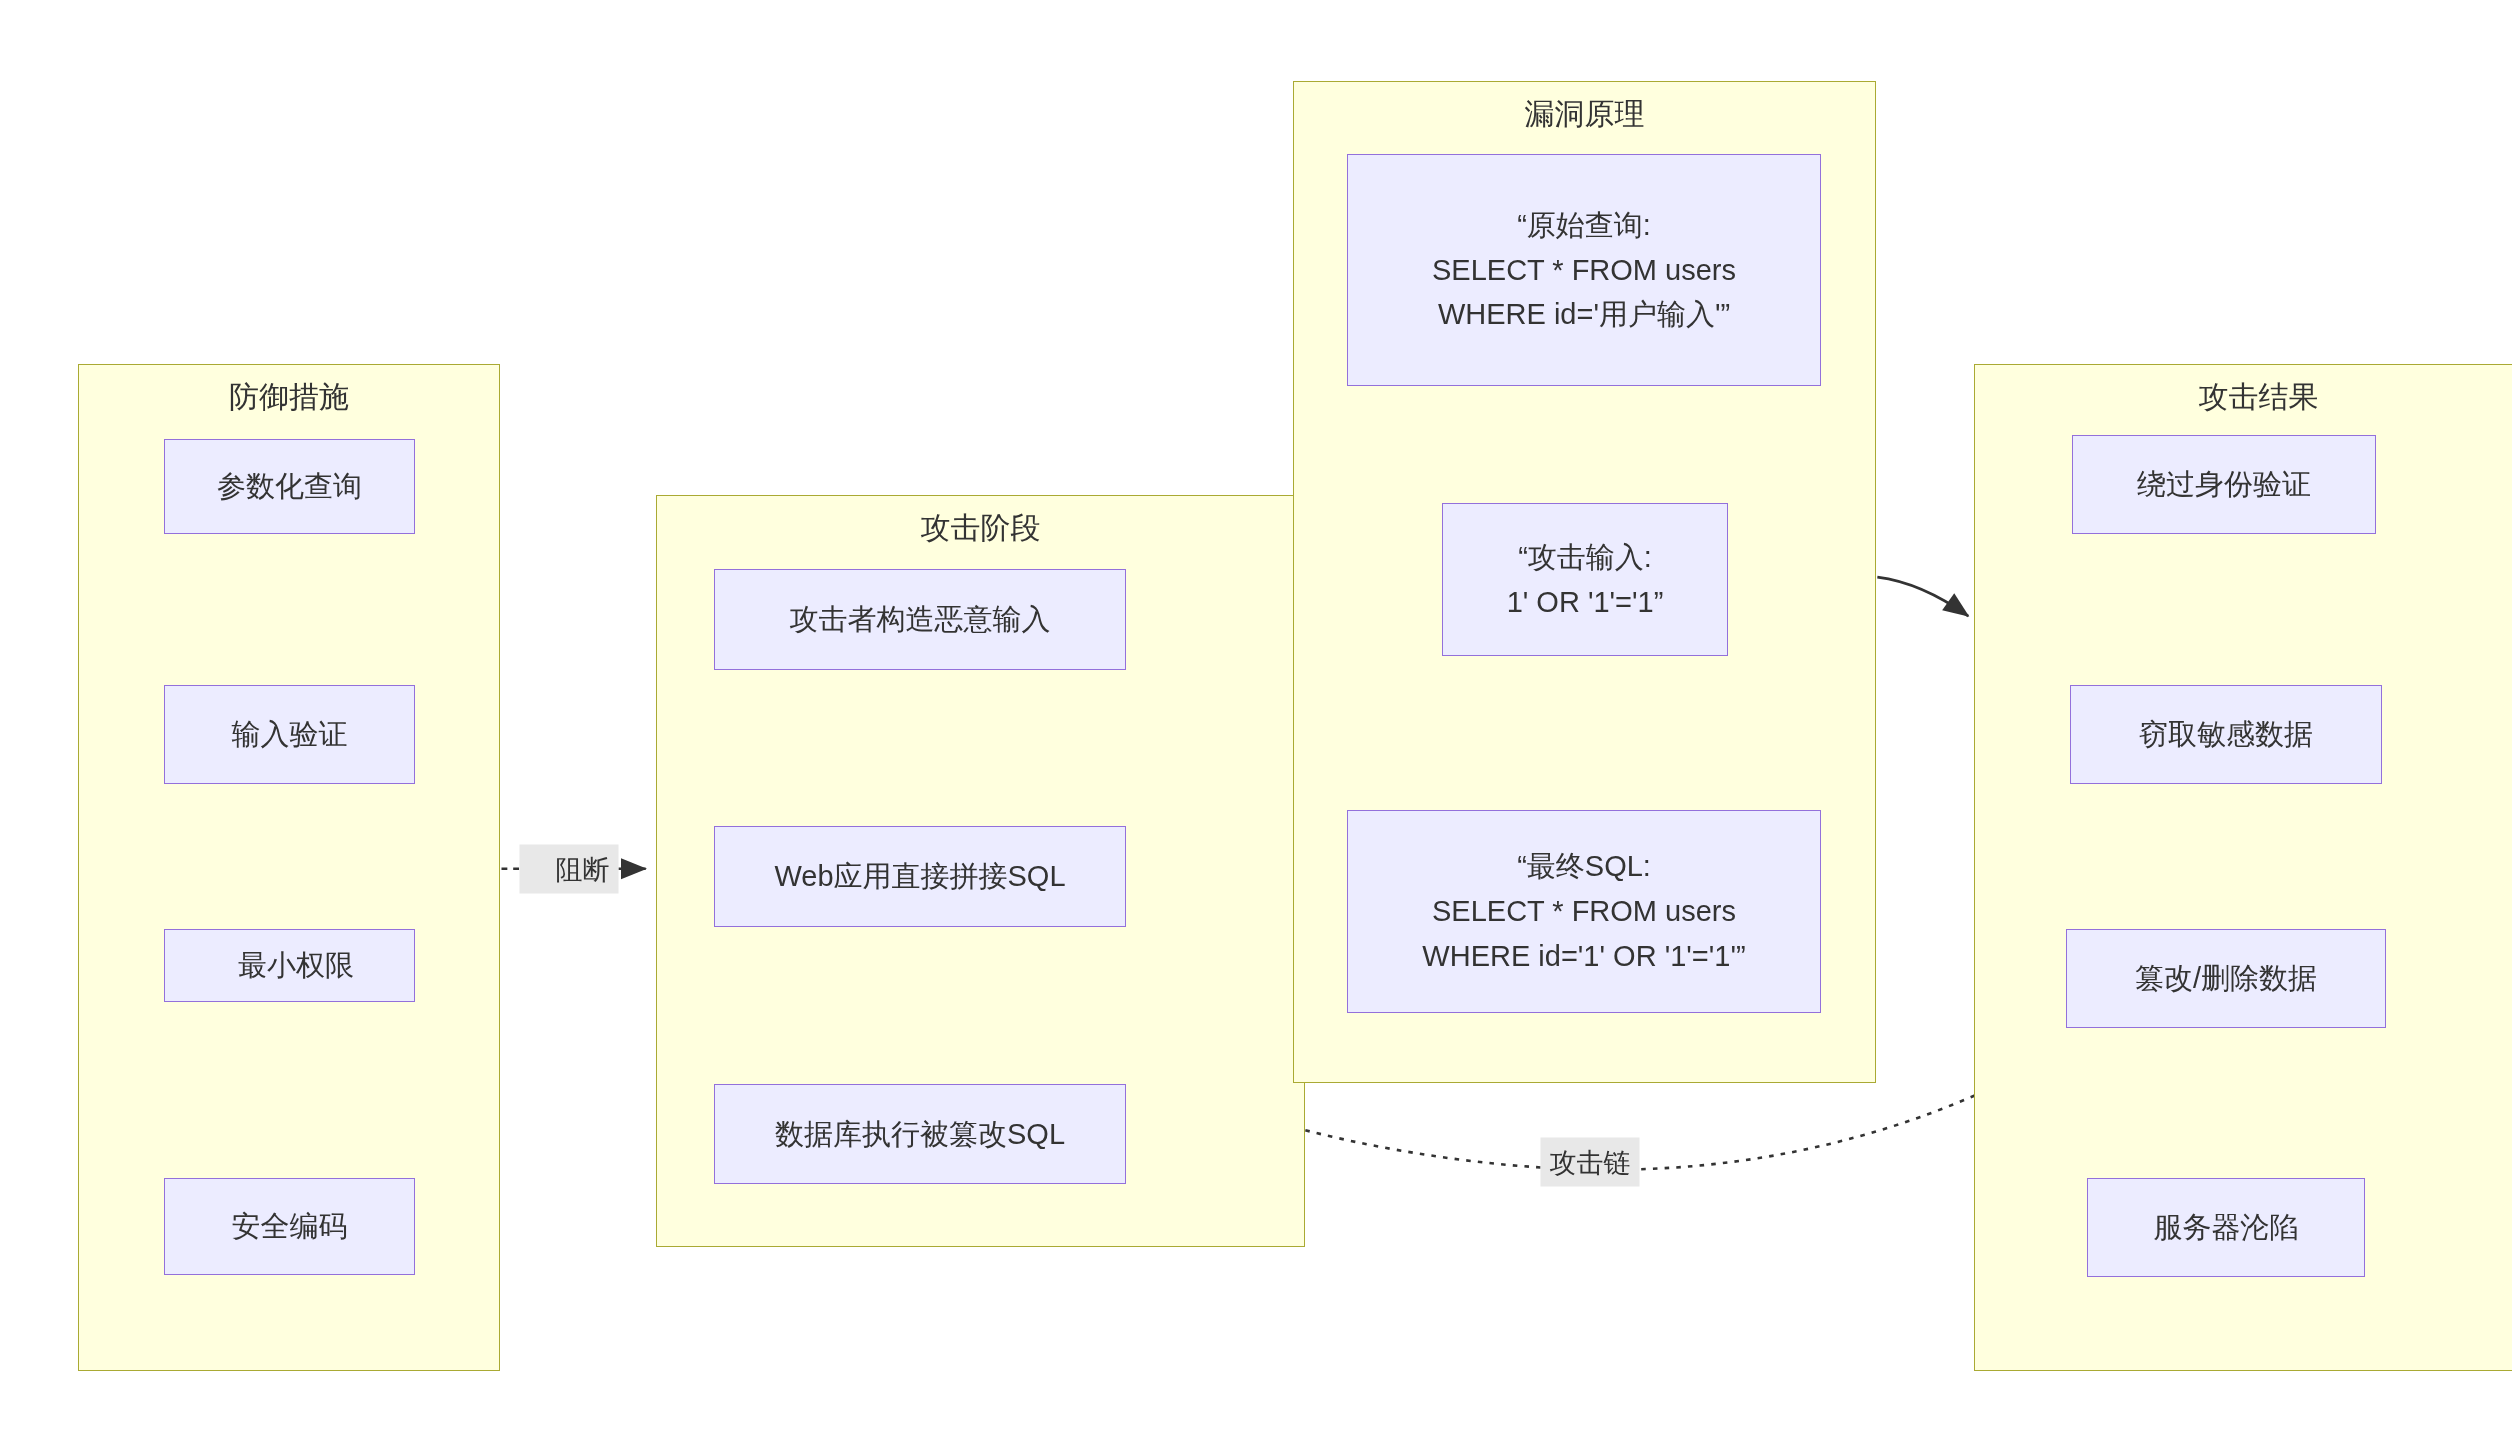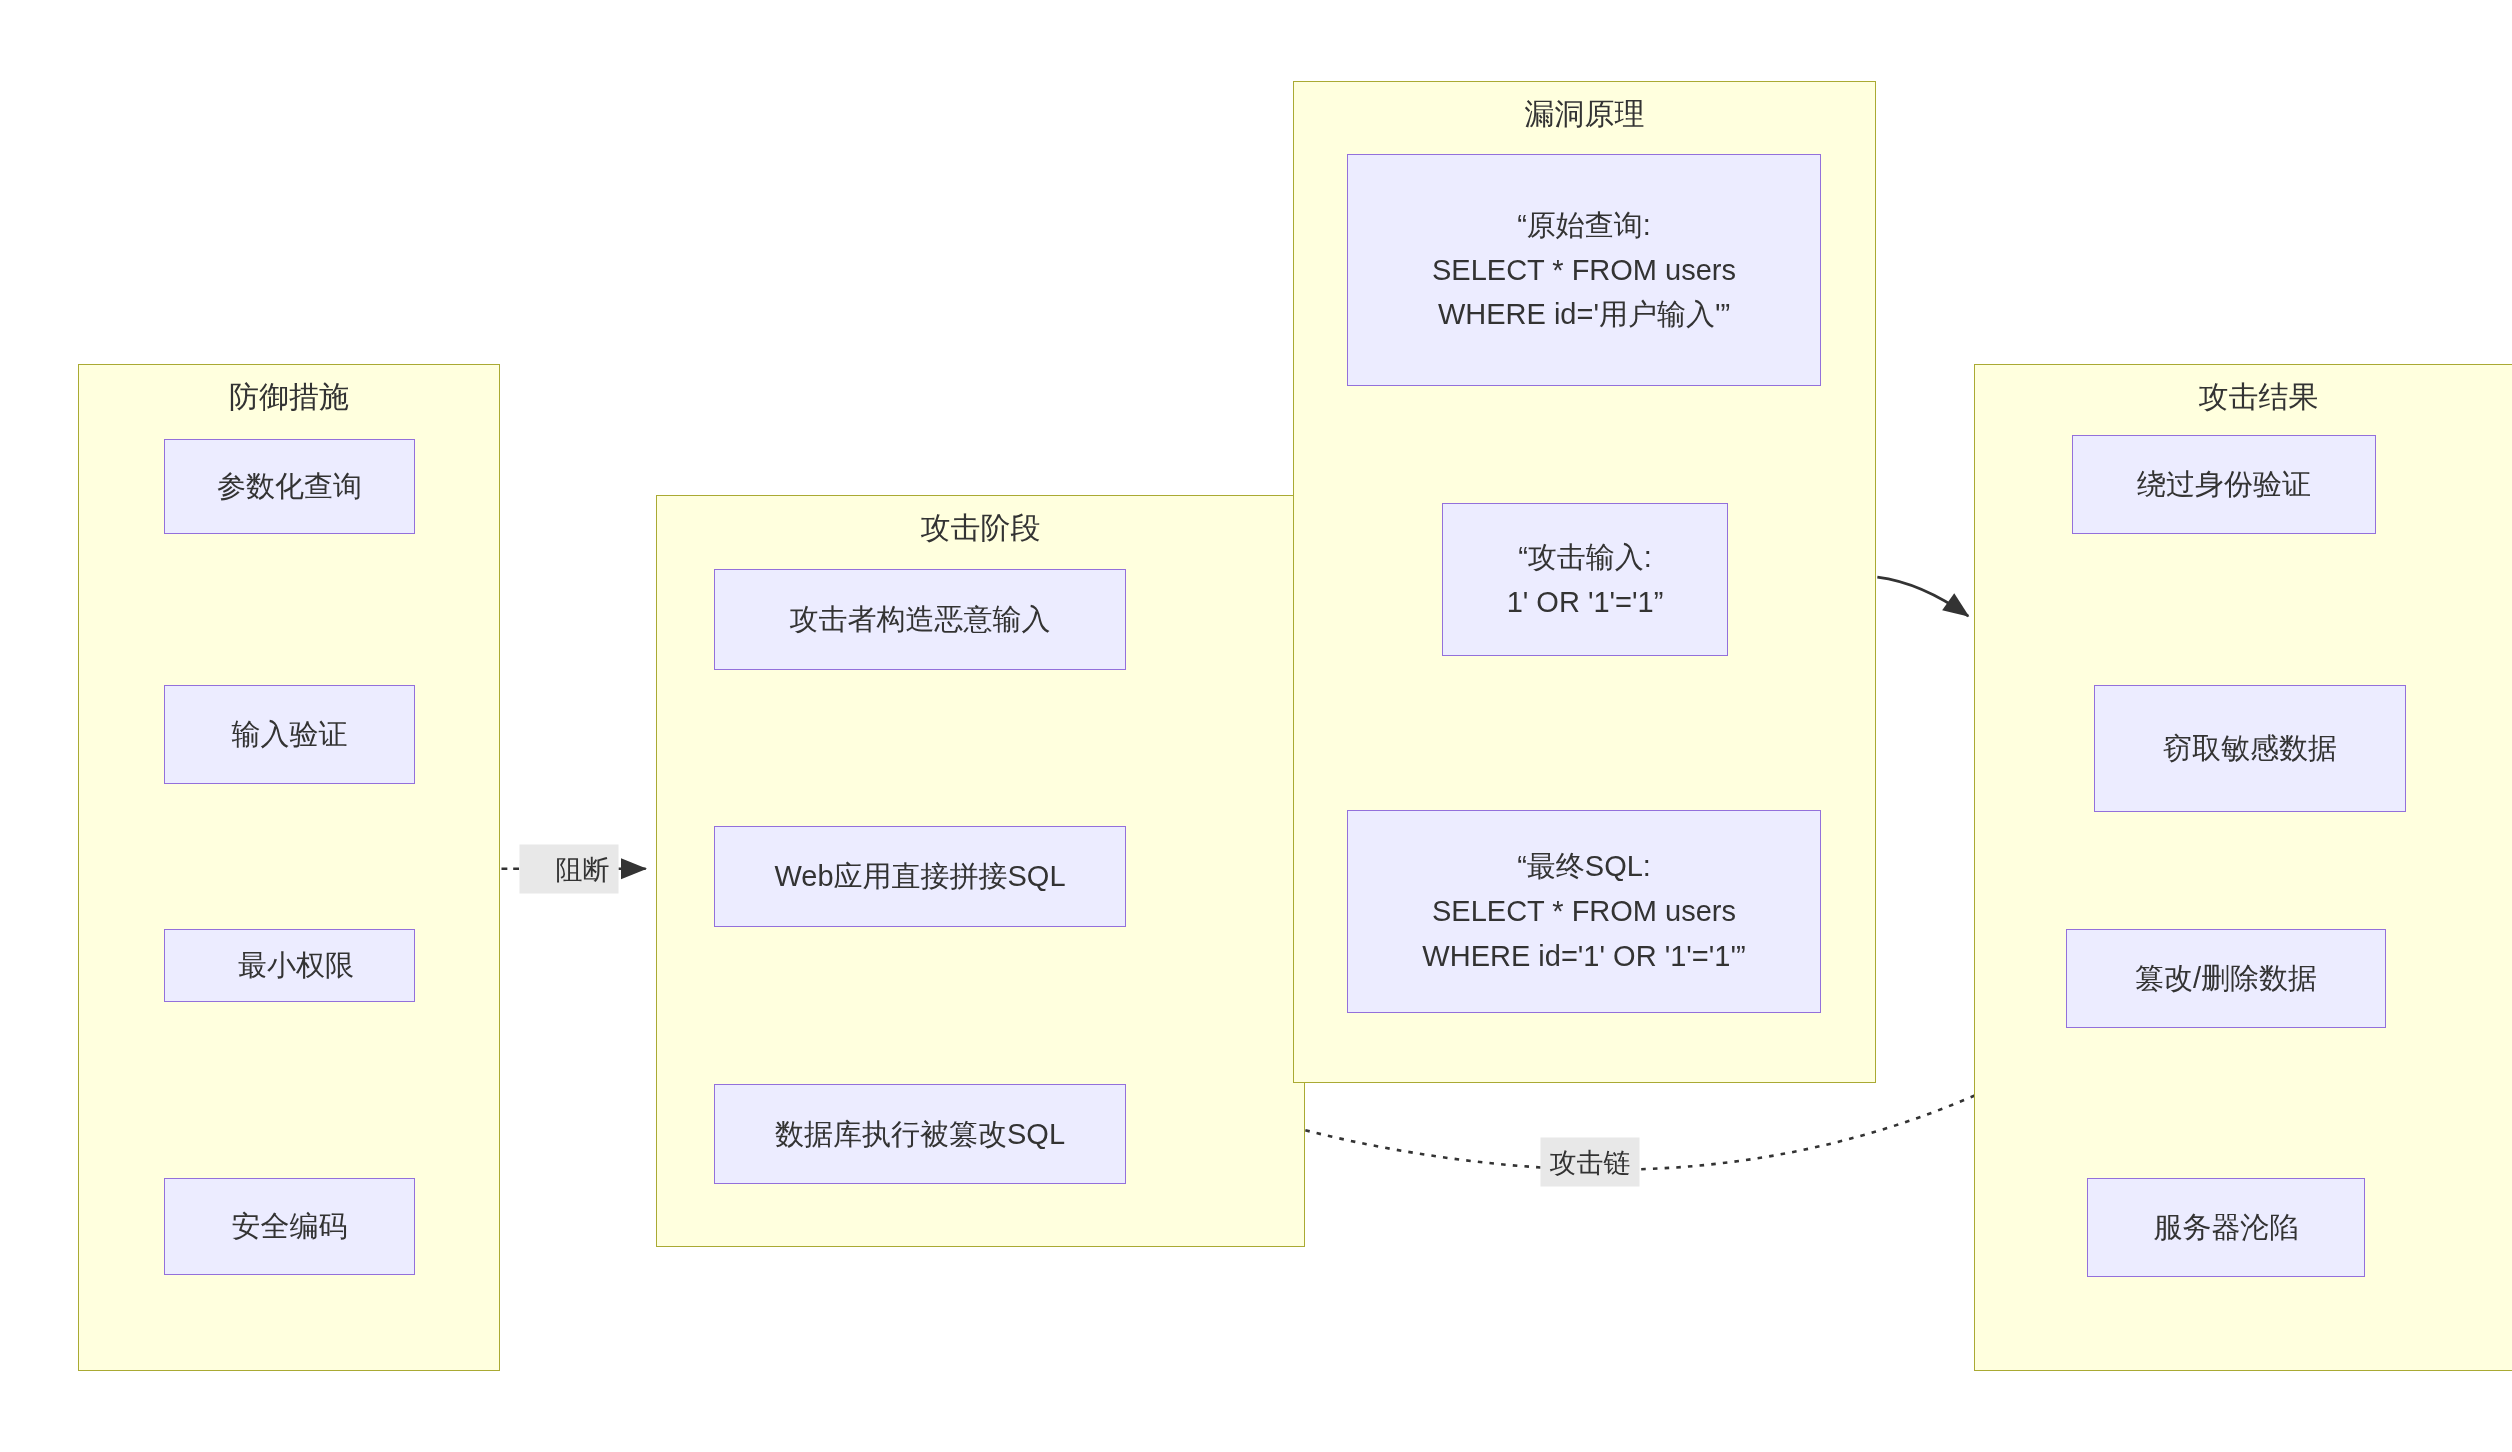--- a/index.html
+++ b/index.html
@@ -135,21 +135,21 @@
   </div>
   <div class="node" style="left:1347px; top:810px; width:474px; height:203px;align-items:center;">
     <span>“最终SQL:</span>
     <span>SELECT * FROM users</span>
     <span>WHERE id='1' OR '1'='1'”</span>
   </div>
 
   <div class="node" style="left:2072px; top:435px; width:304px; height:99px;">
     <span>绕过身份验证</span>
   </div>
-  <div class="node" style="left:2070px; top:685px; width:312px; height:127px;margin-left:24px;">
+  <div class="node" style="left:2070px; top:685px; width:312px; height:99px;">
     <span>窃取敏感数据</span>
   </div>
   <div class="node" style="left:2066px; top:929px; width:320px; height:99px;">
     <span>篡改/删除数据</span>
   </div>
   <div class="node" style="left:2087px; top:1178px; width:278px; height:99px;">
     <span>服务器沦陷</span>
   </div>
 
   <div class="edge-label" style="left:569px; top:869px;padding-left:36px;">

